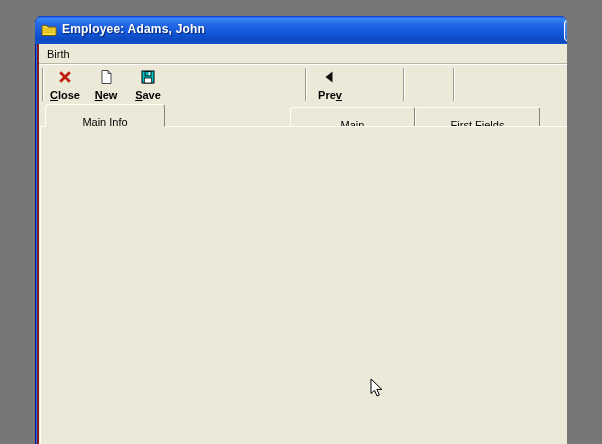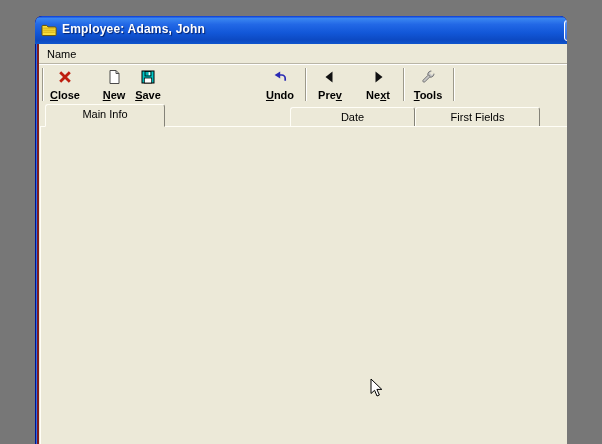--- a/index.html
+++ b/index.html
@@ -44,21 +44,21 @@
   .tsep{position:absolute;top:3px;height:33px;width:2px;border-left:1px solid #9d9a8b;border-right:1px solid #fff;}
   .tbtn{position:absolute;top:2px;height:37px;text-align:center;cursor:default;}
   .tbtn .ticon{position:absolute;left:50%;top:2px;width:16px;height:16px;margin-left:-8px;display:block;}
   .tbtn .tlabel{position:absolute;left:0;right:0;bottom:3px;white-space:nowrap;}
   .tbtn .u{text-decoration:underline;}
   .tbtn.disabled .tlabel{color:#9d9a8b;text-shadow:1px 1px 0 #fff;}
   
   .tab{
     position:absolute;background:#ece9d8;text-align:center;
     border:1px solid;border-color:#fffef7 #848278 #ece9d8 #fffef7;
-    border-radius:3px 3px 0 0;padding-top:3px;
+    border-radius:3px 3px 0 0;padding-top:11px;
   }
   .tab.inactive{top:63px;height:19px;z-index:1;border-bottom:none;}
   .tab.active{top:60px;height:23px;z-index:3;font-weight:normal;}
   
   .page{
     position:absolute;left:1px;top:82px;width:591px;height:324px;background:#ece9d8;
     border:1px solid;border-color:#fffef7 #848278 #848278 #fffef7;z-index:2;
   }
   
   .groupbox{
@@ -127,36 +127,36 @@
         <svg width="19" height="19" viewBox="0 0 19 19">
             <path d="M5.5 5.5 L13.5 13.5 M13.5 5.5 L5.5 13.5" stroke="#fff" stroke-width="2.3" stroke-linecap="round"></path>
           </svg>
       </span>
     </span>
   </div>
 
   <div class="client">
 
     <div class="menubar">
-      <span class="menu-item">Name</span>
+      <span class="menu-item">Birth</span>
     </div>
 
     <div class="toolbar">
       <span class="tsep" style="left:3px"></span>
 
       <div class="tbtn" style="left:7px;width:38px">
         <span class="ticon">
           <svg width="16" height="16" viewBox="0 0 16 16">
               <path d="M3.2 3.2 L12.8 12.8 M12.8 3.2 L3.2 12.8" stroke="#BE1E0F" stroke-width="2.8"></path>
             </svg>
         </span>
         <span class="tlabel"><span></span><span class="u">C</span><span>lose</span></span>
       </div>
 
-      <div class="tbtn" style="left:55px;width:40px">
+      <div class="tbtn" style="left:47px;width:40px">
         <span class="ticon">
           <svg width="16" height="16" viewBox="0 0 16 16">
               <path d="M4 1.5 h6 l3 3 v10 h-9 z" fill="#fff" stroke="#4a4a4a" stroke-width="1"></path>
               <path d="M10 1.5 v3 h3" fill="none" stroke="#4a4a4a" stroke-width="1"></path>
             </svg>
         </span>
         <span class="tlabel"><span></span><span class="u">N</span><span>ew</span></span>
       </div>
 
       <div class="tbtn" style="left:89px;width:40px">
@@ -166,70 +166,41 @@
               <rect x="5" y="2.5" width="6" height="4.5" fill="#00b0b0" stroke="#000" stroke-width="0.8"></rect>
               <rect x="8.6" y="3.2" width="1.6" height="3" fill="#fff"></rect>
               <rect x="4.3" y="9" width="7.4" height="5" fill="#fff" stroke="#000" stroke-width="0.8"></rect>
             </svg>
         </span>
         <span class="tlabel"><span></span><span class="u">S</span><span>ave</span></span>
       </div>
 
 
 
-      <div class="tbtn" style="left:221px;width:40px">
-        <span class="ticon">
-          <svg width="16" height="16" viewBox="0 0 16 16">
-              <path d="M7 6 h2.8 a3.4 3.4 0 0 1 3.4 3.4 v2.4" fill="none" stroke="#2B2BB4" stroke-width="1.7"></path>
-              <polygon points="2.6,6 8.2,2.6 8.2,9.4" fill="#2B2BB4"></polygon>
-            </svg>
-        </span>
-        <span class="tlabel"><span></span><span class="u">U</span><span>ndo</span></span>
-      </div>
 
       <span class="tsep" style="left:266px"></span>
 
       <div class="tbtn" style="left:271px;width:40px">
         <span class="ticon">
           <svg width="16" height="16" viewBox="0 0 16 16">
               <polygon points="10.5,2.5 3.5,8 10.5,13.5" fill="#111"></polygon>
             </svg>
         </span>
         <span class="tlabel"><span>Pre</span><span class="u">v</span><span></span></span>
       </div>
 
-      <div class="tbtn" style="left:319px;width:40px">
-        <span class="ticon">
-          <svg width="16" height="16" viewBox="0 0 16 16">
-              <polygon points="5.5,2.5 12.5,8 5.5,13.5" fill="#111"></polygon>
-            </svg>
-        </span>
-        <span class="tlabel"><span>Ne</span><span class="u">x</span><span>t</span></span>
-      </div>
 
       <span class="tsep" style="left:364px"></span>
 
-      <div class="tbtn" style="left:369px;width:40px">
-        <span class="ticon">
-          <svg width="16" height="16" viewBox="0 0 16 16">
-              <g transform="rotate(45 8 8)">
-                <circle cx="8" cy="4" r="3" fill="#c9c9c9" stroke="#6f6f6f" stroke-width="0.9"></circle>
-                <rect x="6.8" y="-0.5" width="2.4" height="4" fill="#ece9d8" stroke="#ece9d8" stroke-width="0.9"></rect>
-                <rect x="6.8" y="5.8" width="2.4" height="9" rx="1.1" fill="#c9c9c9" stroke="#6f6f6f" stroke-width="0.9"></rect>
-              </g>
-            </svg>
-        </span>
-        <span class="tlabel"><span></span><span class="u">T</span><span>ools</span></span>
-      </div>
 
       <span class="tsep" style="left:414px"></span>
     </div>
 
     <div class="tab active" style="left:6px;width:120px">Main Info</div>
-    <div class="tab inactive" style="left:251px;width:125px">Date</div>
+    <div class="tab inactive" style="left:251px;width:125px">Main</div>
     <div class="tab inactive" style="left:376px;width:125px">First Fields</div>
 
     <div class="page"></div>
 
     <div class="groupbox" style="left:8px;top:88px;width:578px;height:140px">
       <div class="gb-caption">General Information</div>
 
       <span class="flabel" style="left:8px;top:38px">First Name</span>
       <input class="tf" style="left: 98px; top: 35px; width: 174px;" readonly="" value="John">
 

